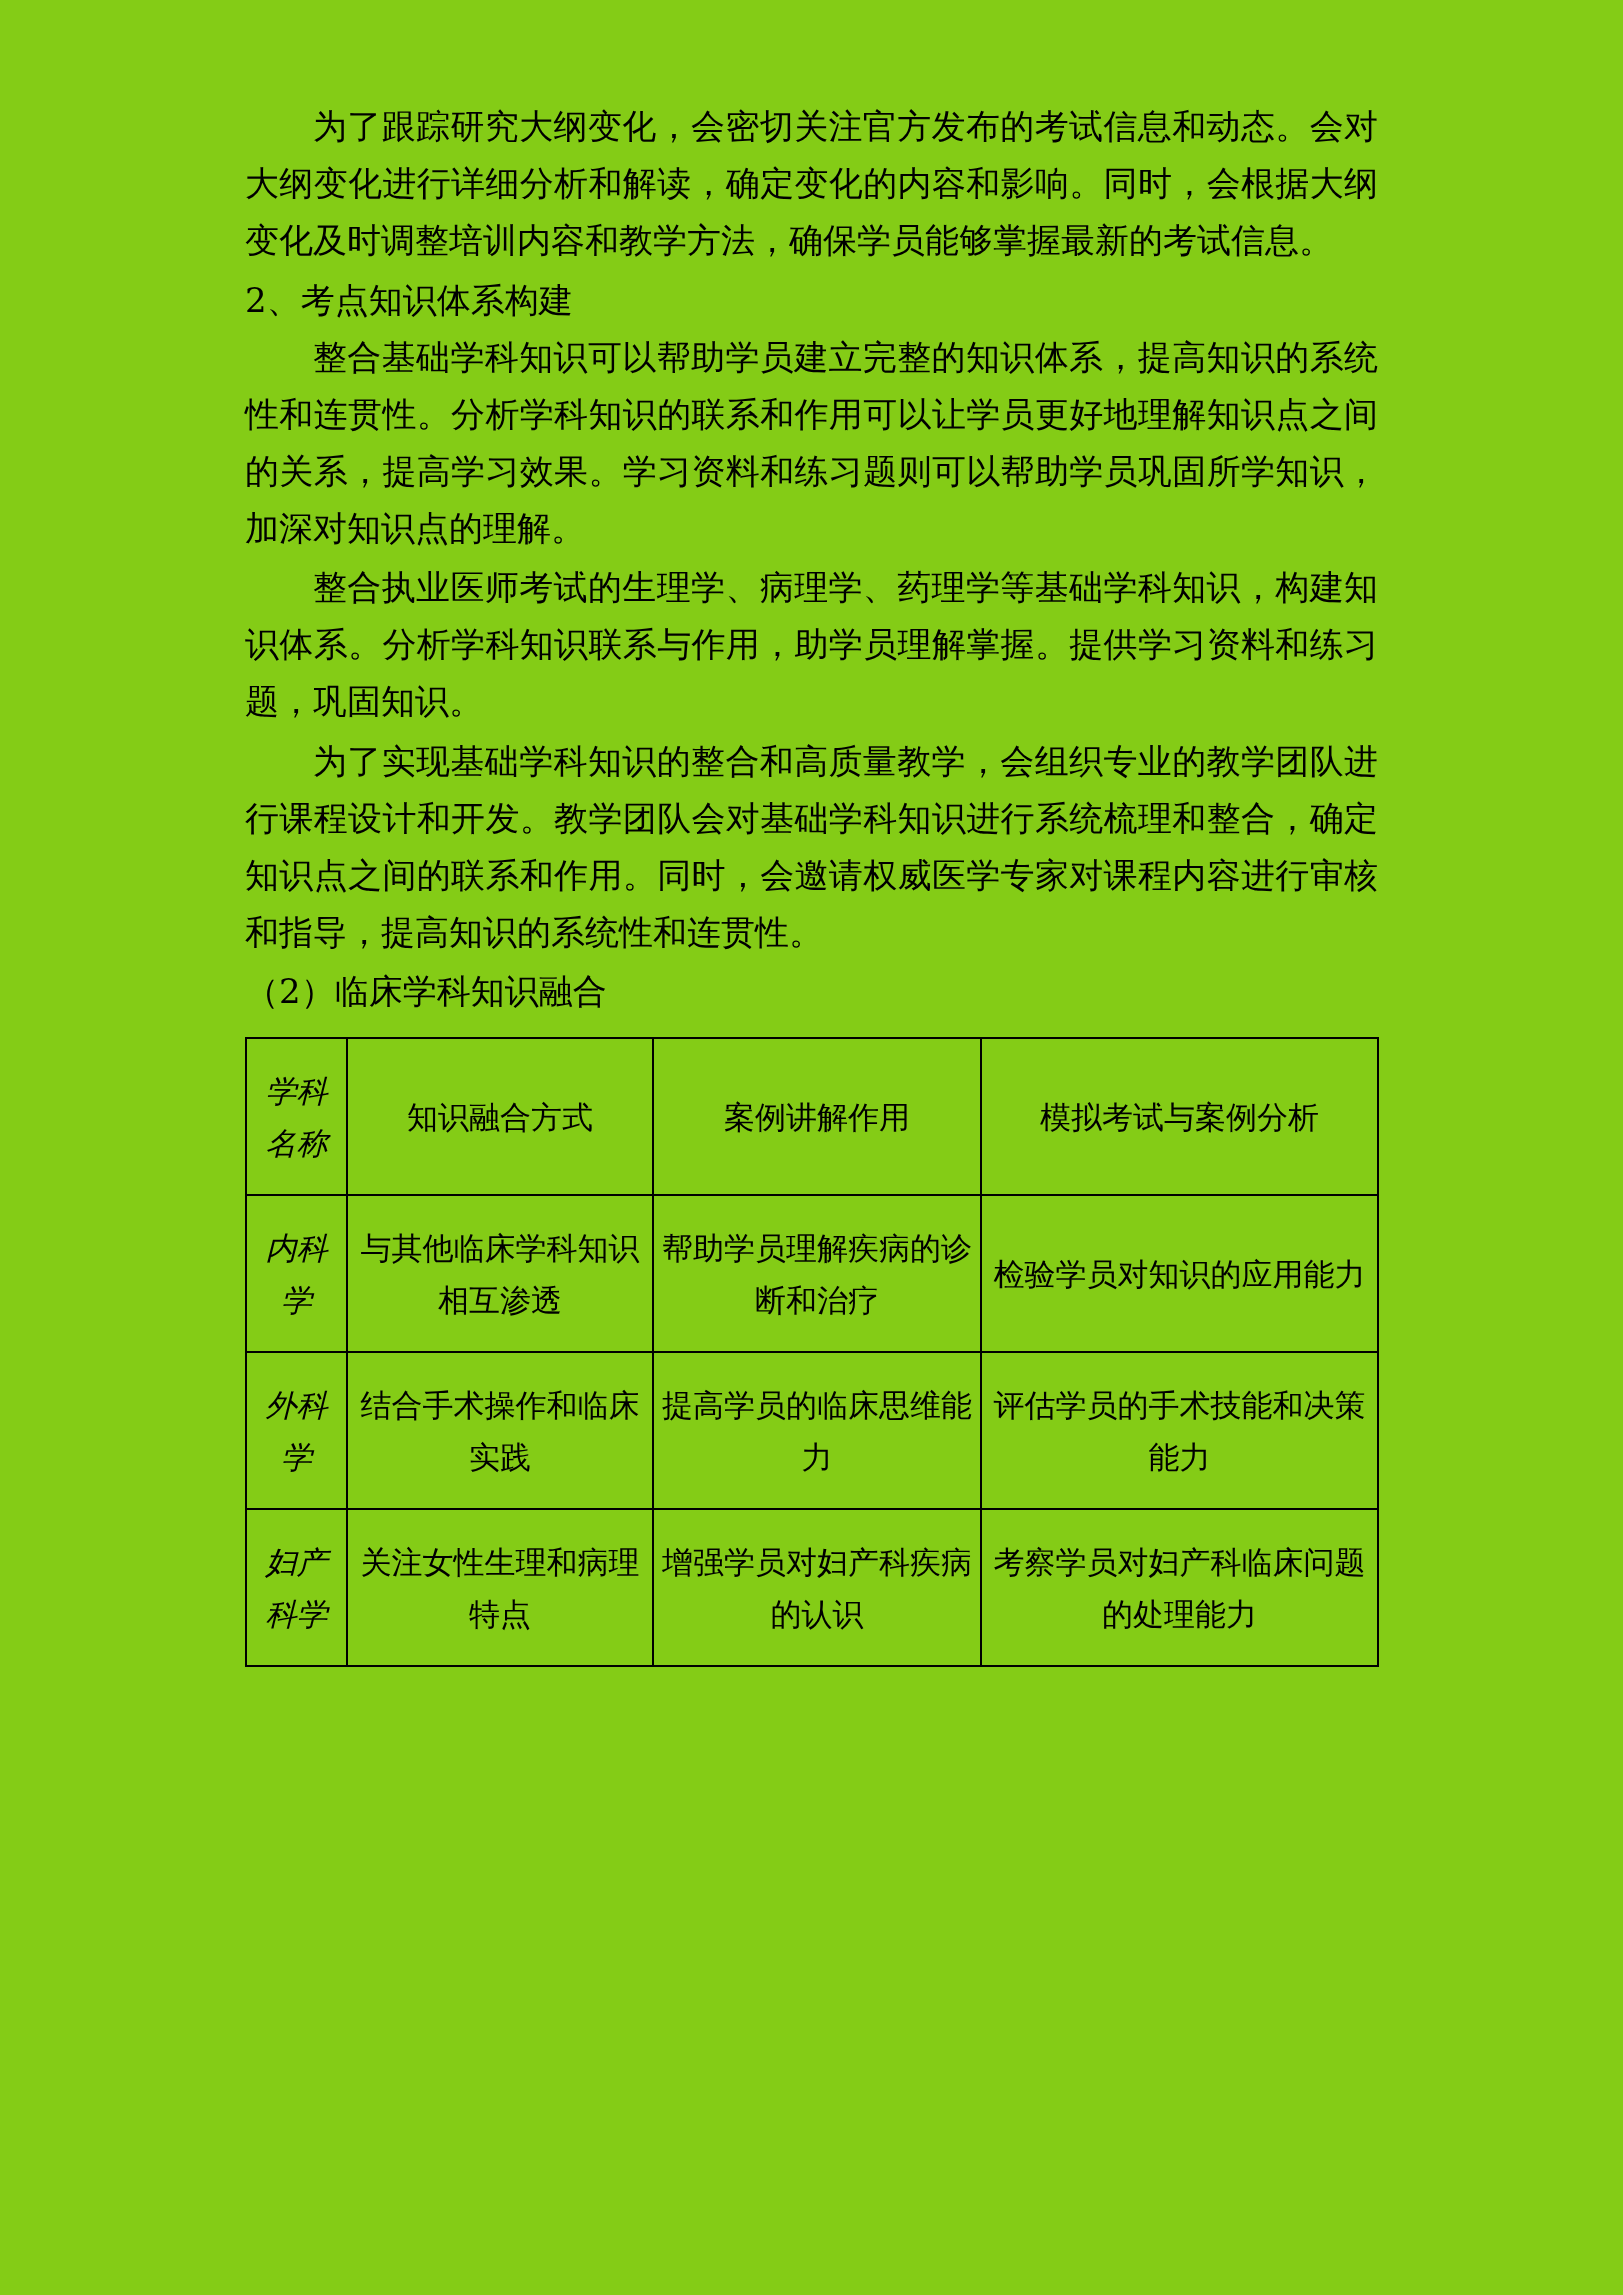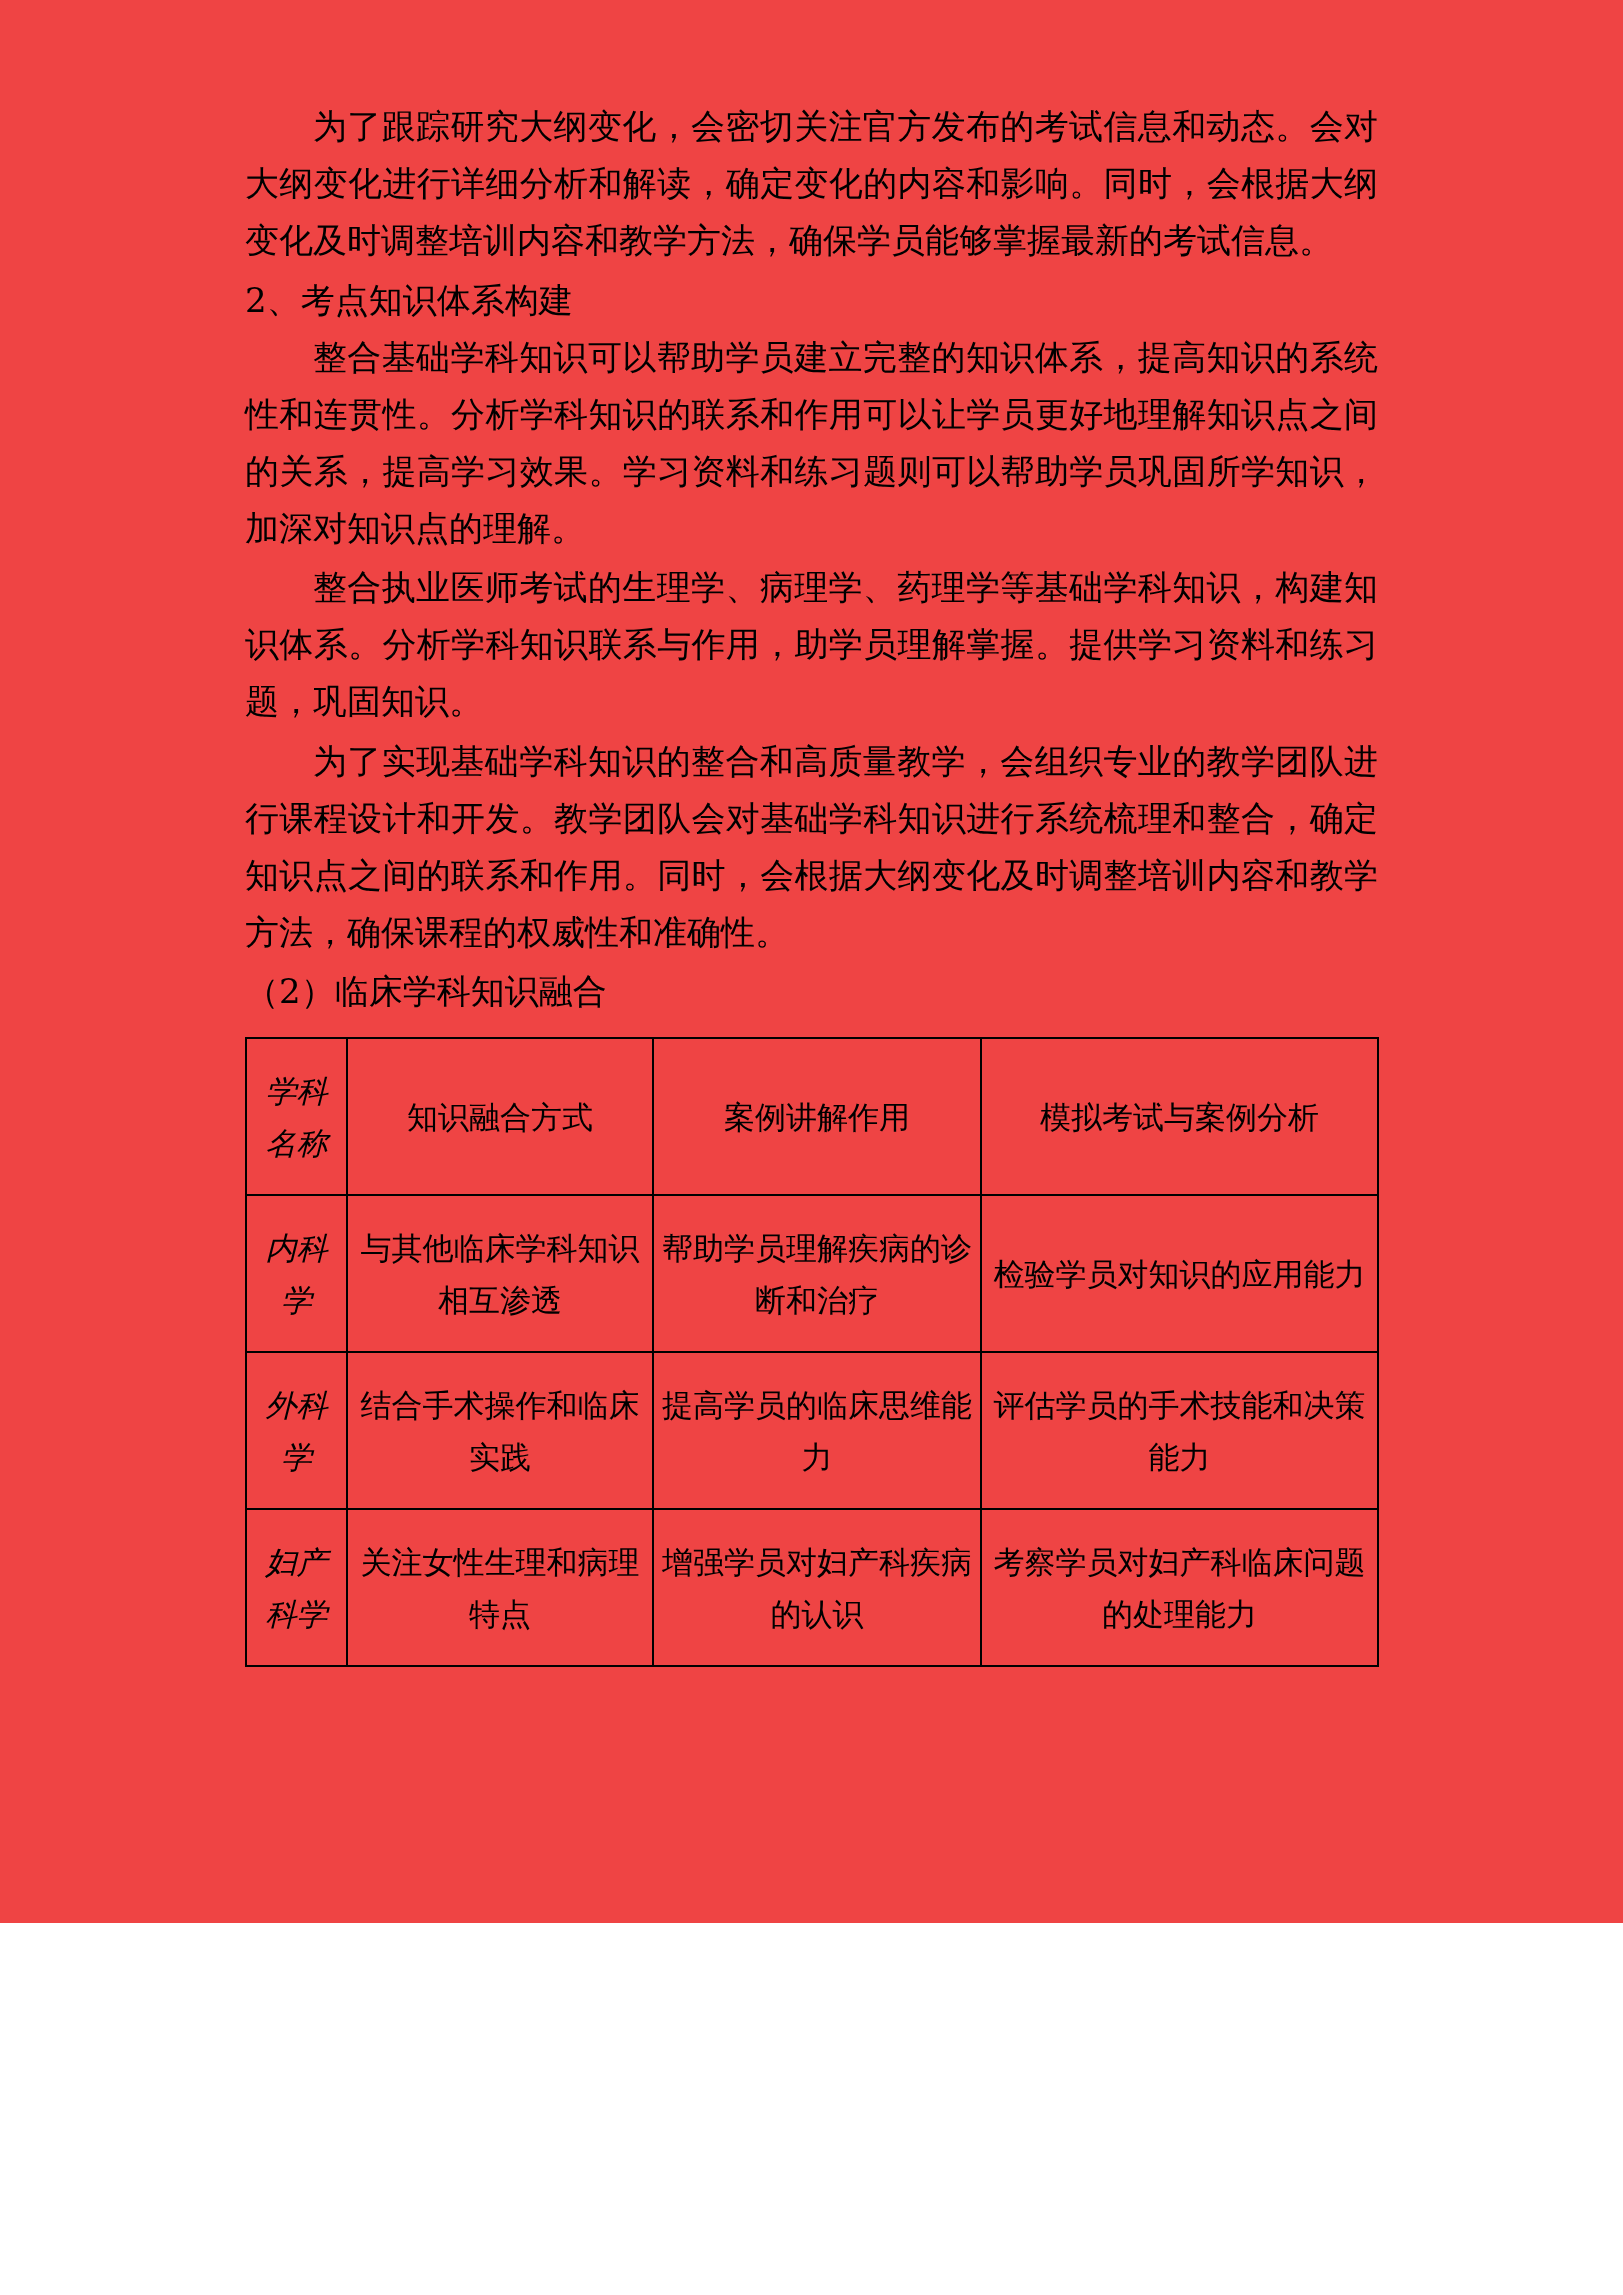--- a/index.html
+++ b/index.html
@@ -10,22 +10,22 @@
   body {
     width: 1623px;
     height: 2295px;
     font-family: "DejaVu Serif", "Liberation Serif", serif;
     color: #000000;
     -webkit-font-smoothing: antialiased;
   }
   .page {
     position: relative;
     width: 1623px;
-    height: 1923px;
-    background: #ef4444;
+    height: 2295px;
+    background: #84cc16;
     box-sizing: border-box;
     padding: 0;
     overflow: hidden;
   }
   .content {
     position: absolute;
     left: 245px;
     top: 98px;
     width: 1133px;
   }
@@ -89,21 +89,21 @@
 
     <p class="para">为了跟踪研究大纲变化，会密切关注官方发布的考试信息和动态。会对大纲变化进行详细分析和解读，确定变化的内容和影响。同时，会根据大纲变化及时调整培训内容和教学方法，确保学员能够掌握最新的考试信息。</p>
 
     <p class="heading">2、考点知识体系构建</p>
 
 
     <p class="para">整合基础学科知识可以帮助学员建立完整的知识体系，提高知识的系统性和连贯性。分析学科知识的联系和作用可以让学员更好地理解知识点之间的关系，提高学习效果。学习资料和练习题则可以帮助学员巩固所学知识，加深对知识点的理解。</p>
 
     <p class="para">整合执业医师考试的生理学、病理学、药理学等基础学科知识，构建知识体系。分析学科知识联系与作用，助学员理解掌握。提供学习资料和练习题，巩固知识。</p>
 
-    <p class="para">为了实现基础学科知识的整合和高质量教学，会组织专业的教学团队进行课程设计和开发。教学团队会对基础学科知识进行系统梳理和整合，确定知识点之间的联系和作用。同时，会根据大纲变化及时调整培训内容和教学方法，确保课程的权威性和准确性。</p>
+    <p class="para">为了实现基础学科知识的整合和高质量教学，会组织专业的教学团队进行课程设计和开发。教学团队会对基础学科知识进行系统梳理和整合，确定知识点之间的联系和作用。同时，会邀请权威医学专家对课程内容进行审核和指导，提高知识的系统性和连贯性。</p>
 
     <p class="subheading">（2）临床学科知识融合</p>
 
 
     <table class="subject-table">
       <tbody>
         <tr>
           <td class="col-1">学科名称</td>
           <td class="col-2">知识融合方式</td>
           <td class="col-3">案例讲解作用</td>

